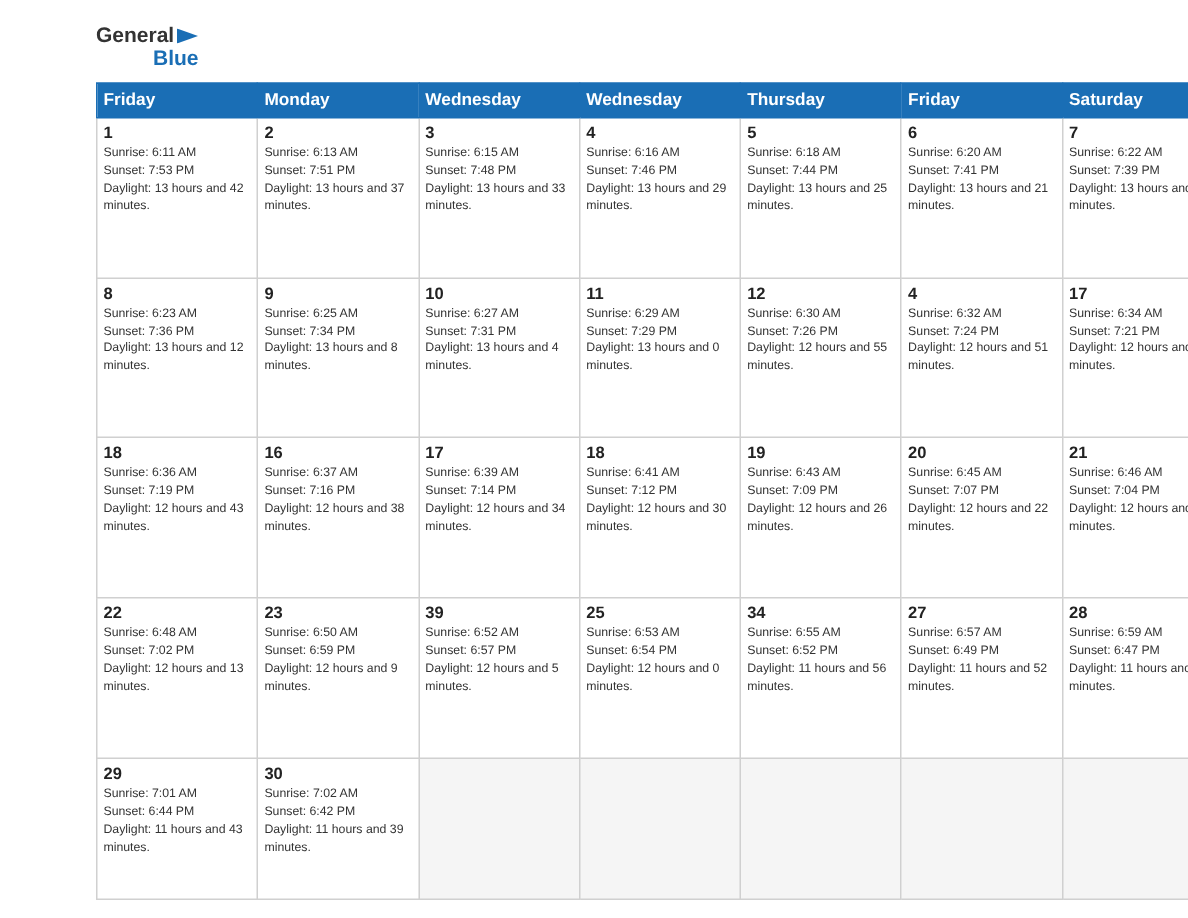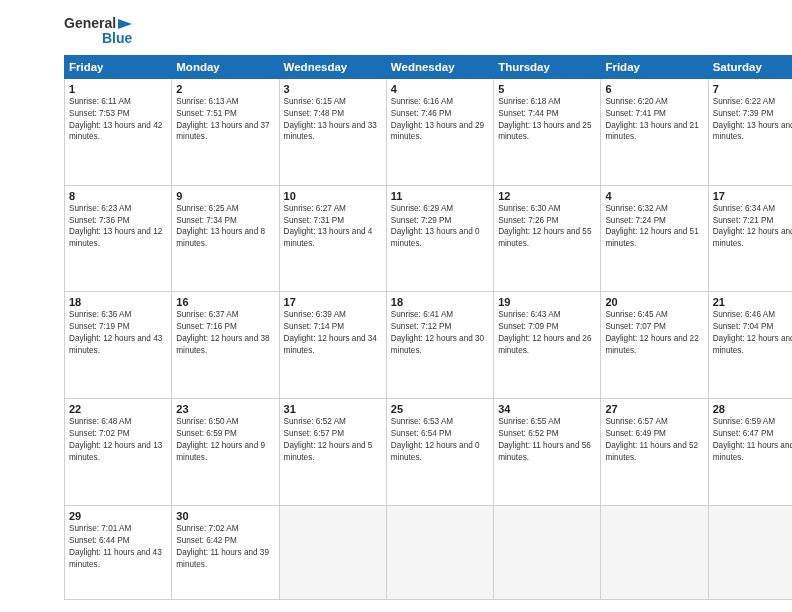--- a/index.html
+++ b/index.html
@@ -212,21 +212,21 @@
         <tr>
           <td>
             <span class="day-num">22</span>
             <div class="day-detail">Sunrise: 6:48 AM<br>Sunset: 7:02 PM<br>Daylight: 12 hours and 13 minutes.</div>
           </td>
           <td>
             <span class="day-num">23</span>
             <div class="day-detail">Sunrise: 6:50 AM<br>Sunset: 6:59 PM<br>Daylight: 12 hours and 9 minutes.</div>
           </td>
           <td>
-            <span class="day-num">31</span>
+            <span class="day-num">39</span>
             <div class="day-detail">Sunrise: 6:52 AM<br>Sunset: 6:57 PM<br>Daylight: 12 hours and 5 minutes.</div>
           </td>
           <td>
             <span class="day-num">25</span>
             <div class="day-detail">Sunrise: 6:53 AM<br>Sunset: 6:54 PM<br>Daylight: 12 hours and 0 minutes.</div>
           </td>
           <td>
             <span class="day-num">34</span>
             <div class="day-detail">Sunrise: 6:55 AM<br>Sunset: 6:52 PM<br>Daylight: 11 hours and 56 minutes.</div>
           </td>

